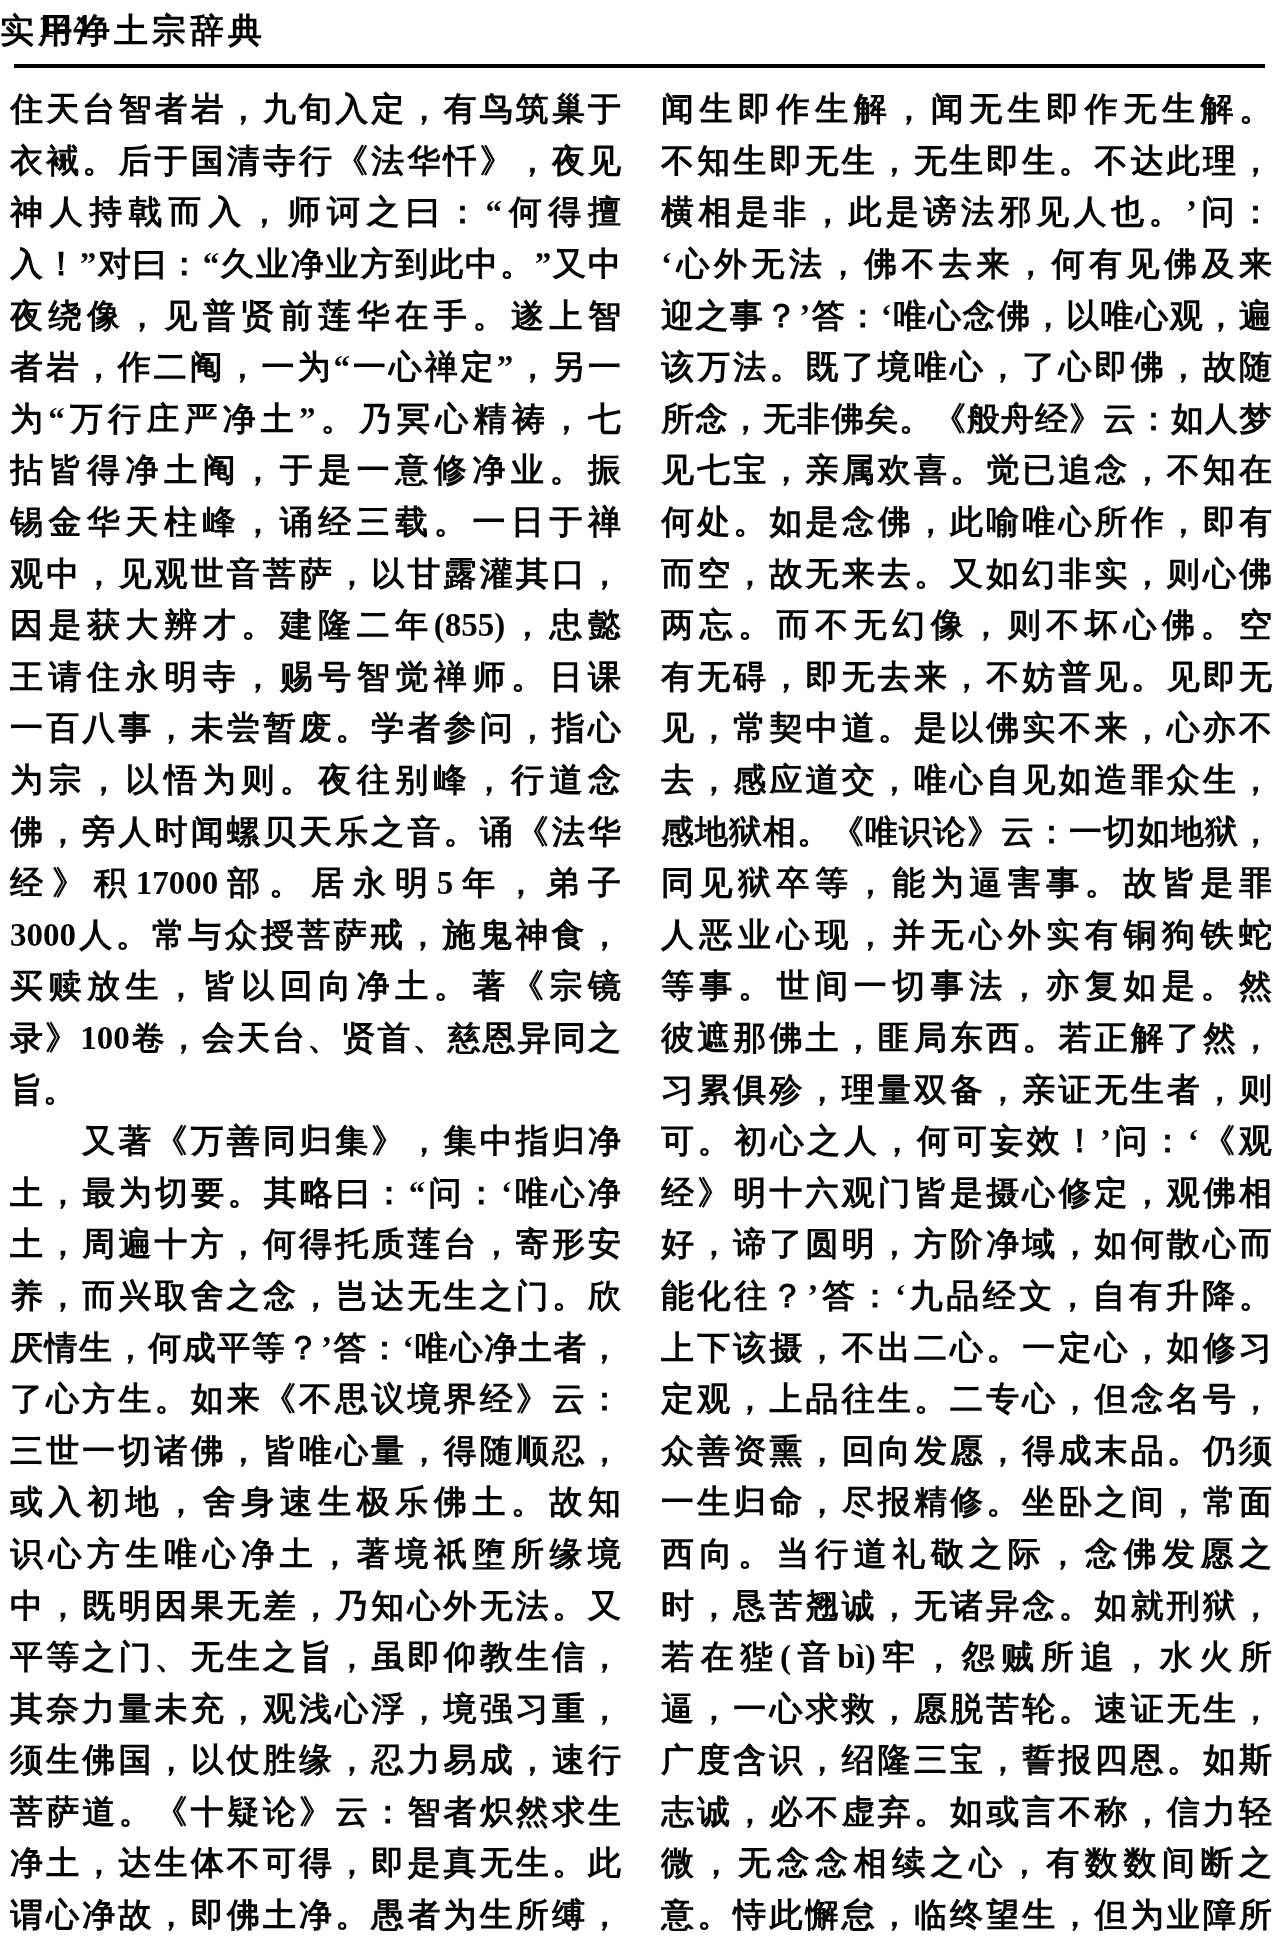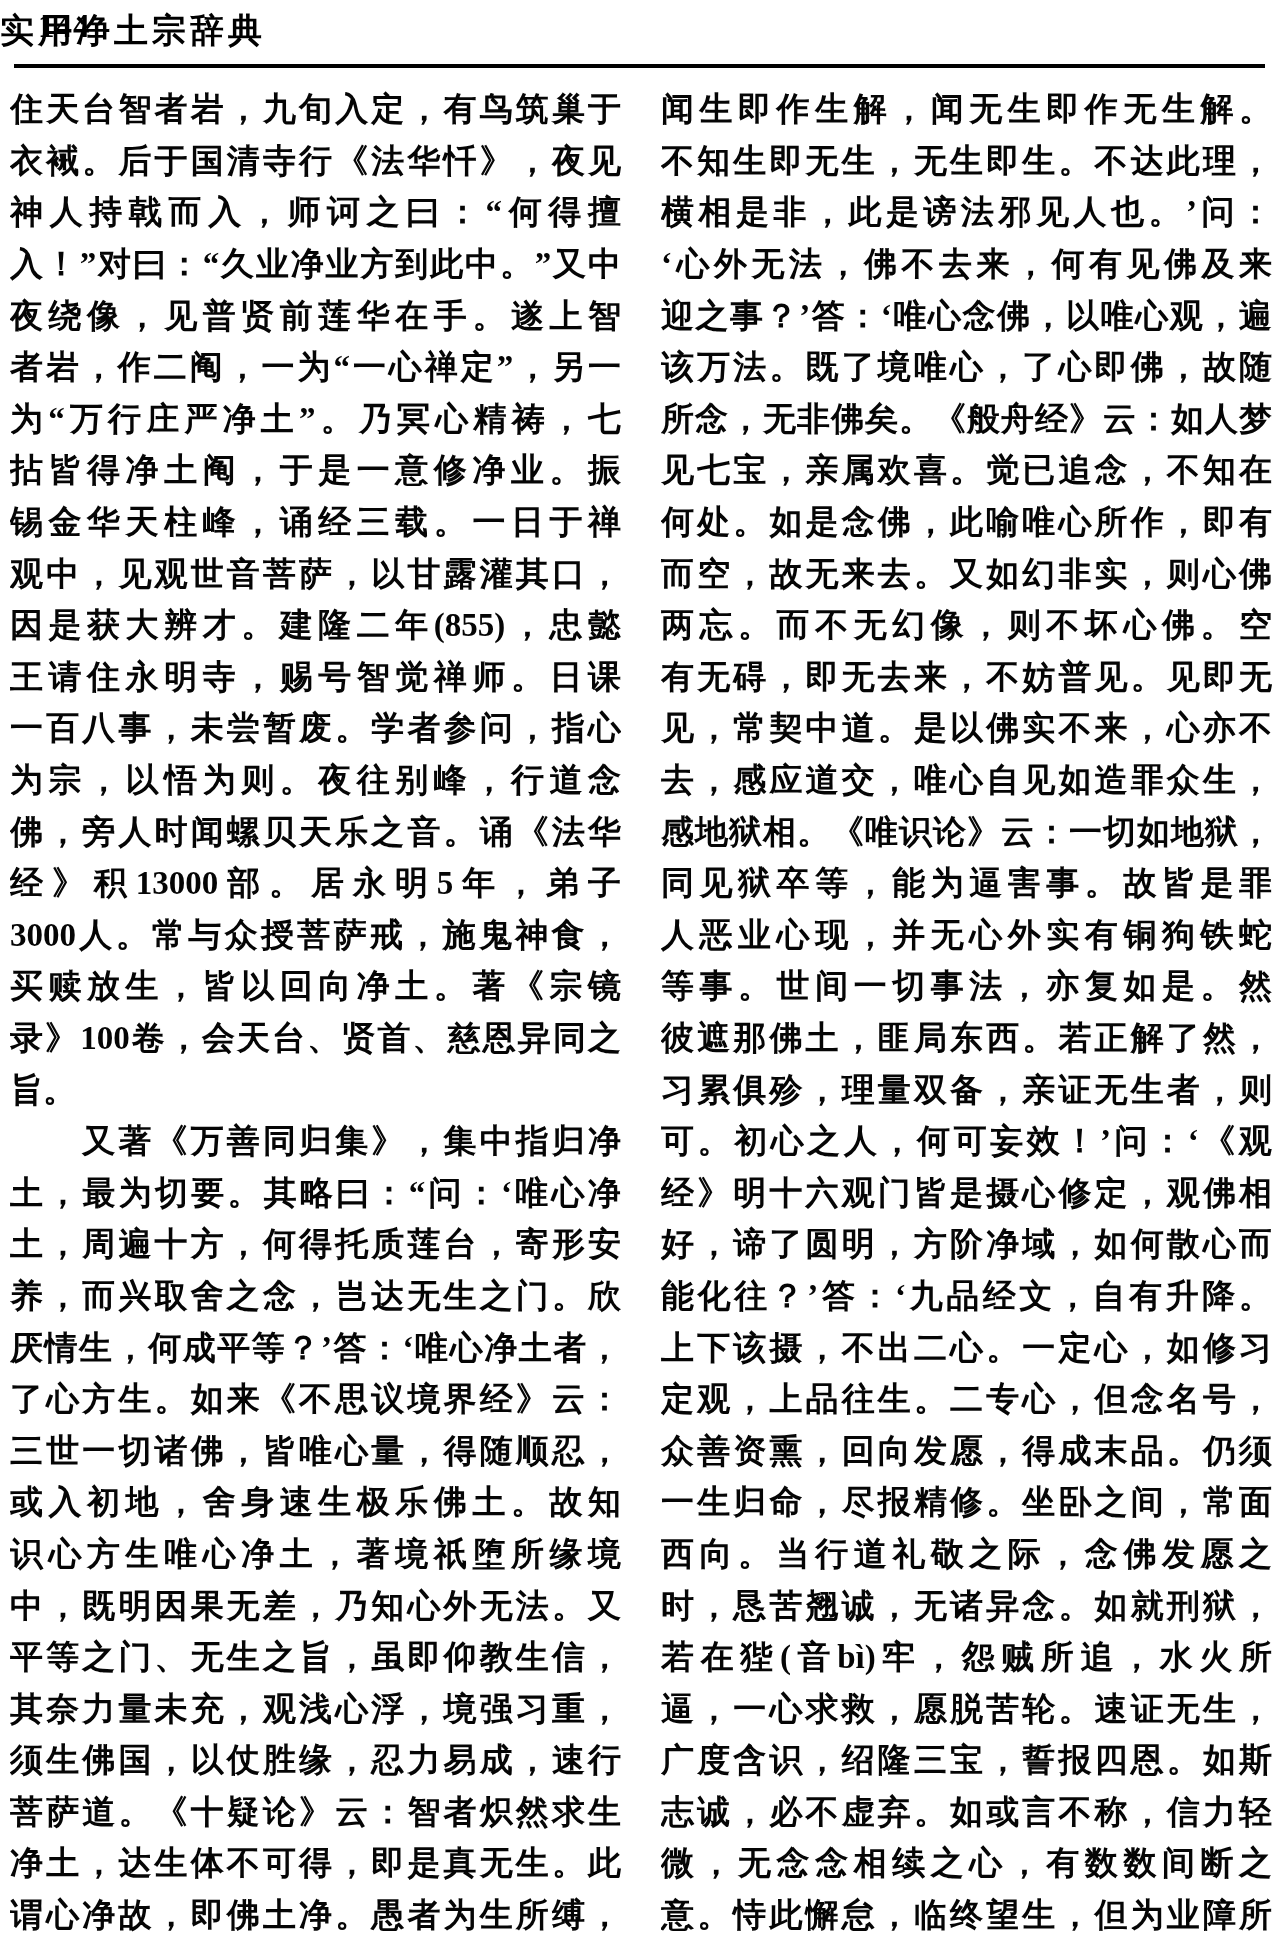--- a/index.html
+++ b/index.html
@@ -360,21 +360,21 @@
           <span>。</span>
           <span>诵</span>
           <span>《</span>
           <span>法</span>
           <span>华</span>
         </div>
         <div class="line">
           <span>经</span>
           <span>》</span>
           <span>积</span>
-          <span>13000</span>
+          <span>17000</span>
           <span>部</span>
           <span>。</span>
           <span>居</span>
           <span>永</span>
           <span>明</span>
           <span>5</span>
           <span>年</span>
           <span>，</span>
           <span>弟</span>
           <span>子</span>

